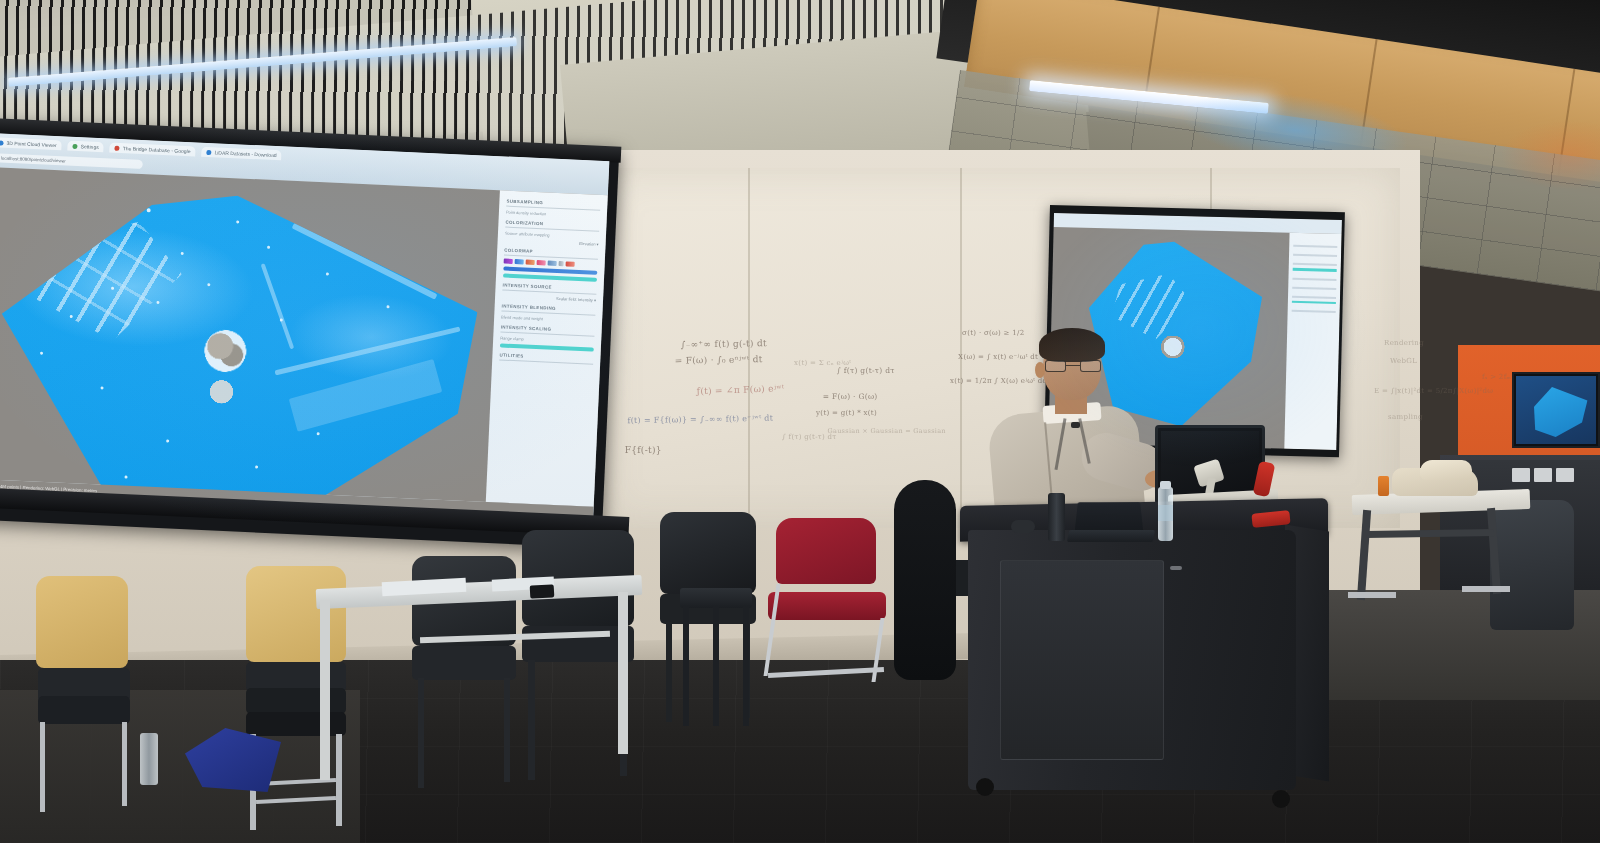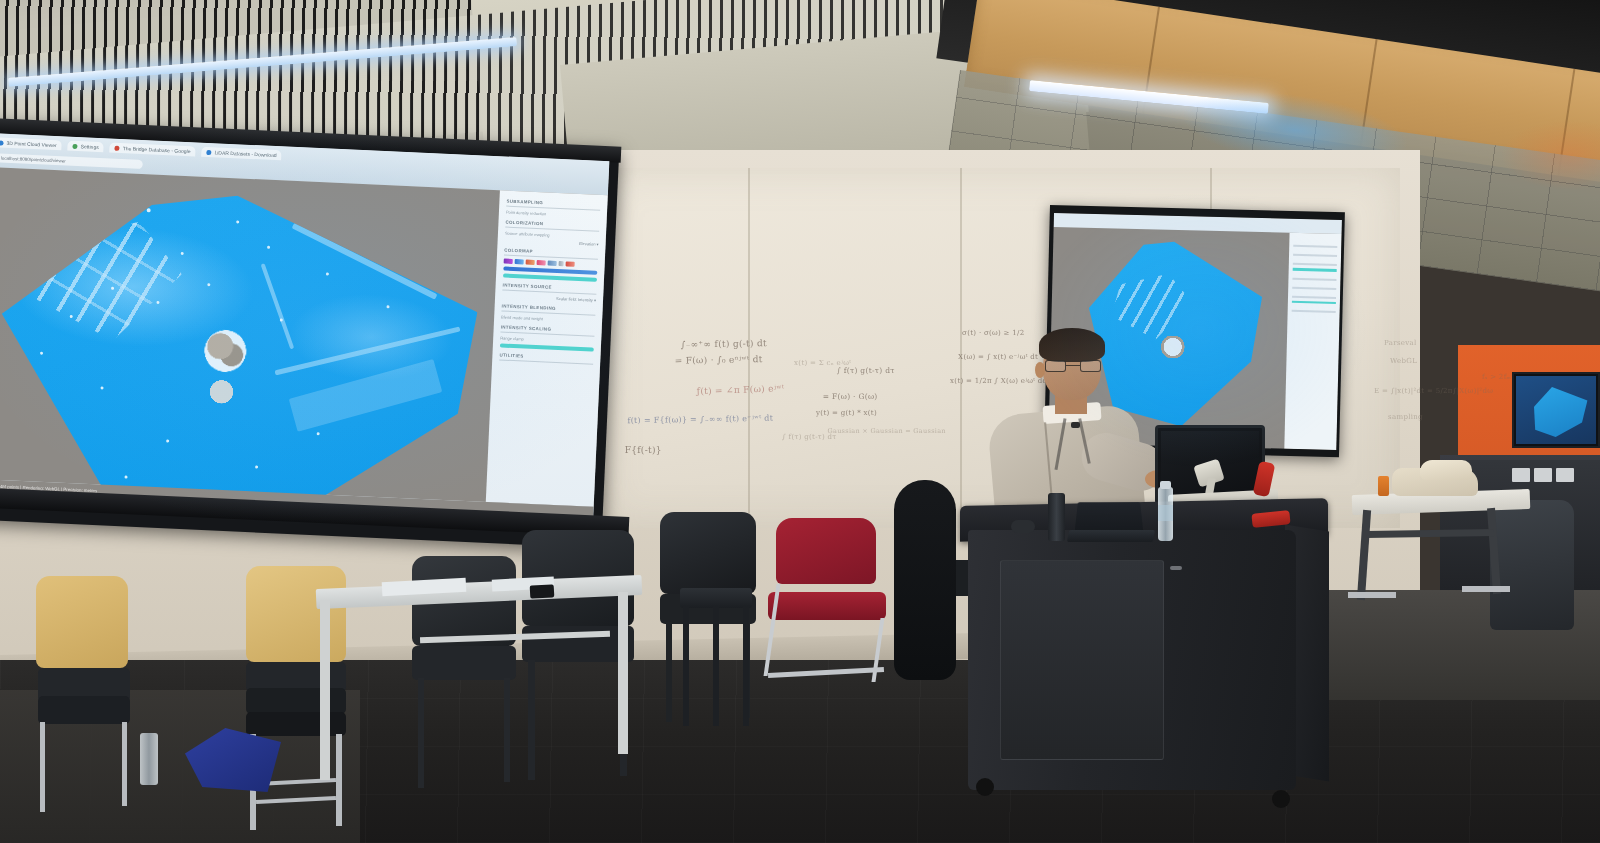--- a/index.html
+++ b/index.html
@@ -629,21 +629,21 @@
     <span>X(ω) = ∫ x(t) e⁻ʲωᵗ dt</span>
   </div>
   <div class="wb-ink" style="left:940px; top:368px; font-size:7px;">
     <span>x(t) = 1/2π ∫ X(ω) eʲωᵗ dω</span>
   </div>
   <div class="wb-ink faint" style="left:772px; top:424px; font-size:7px;">
     <span>∫ f(τ) g(t-τ) dτ</span>
   </div>
 
   <div class="wb-ink faint" style="left:1374px; top:330px; font-size:7px;">
-    <span>Parseval</span>
+    <span>Rendering</span>
   </div>
   <div class="wb-ink faint" style="left:1380px; top:348px; font-size:7px;">
     <span>WebGL</span>
   </div>
   <div class="wb-ink faint" style="left:1364px; top:378px; font-size:7px;">
     <span>E = ∫|x(t)|²dt = 5/2π∫|X(ω)|²dω</span>
   </div>
   <div class="wb-ink faint" style="left:1378px; top:404px; font-size:7px;">
     <span>sampling</span>
   </div>

